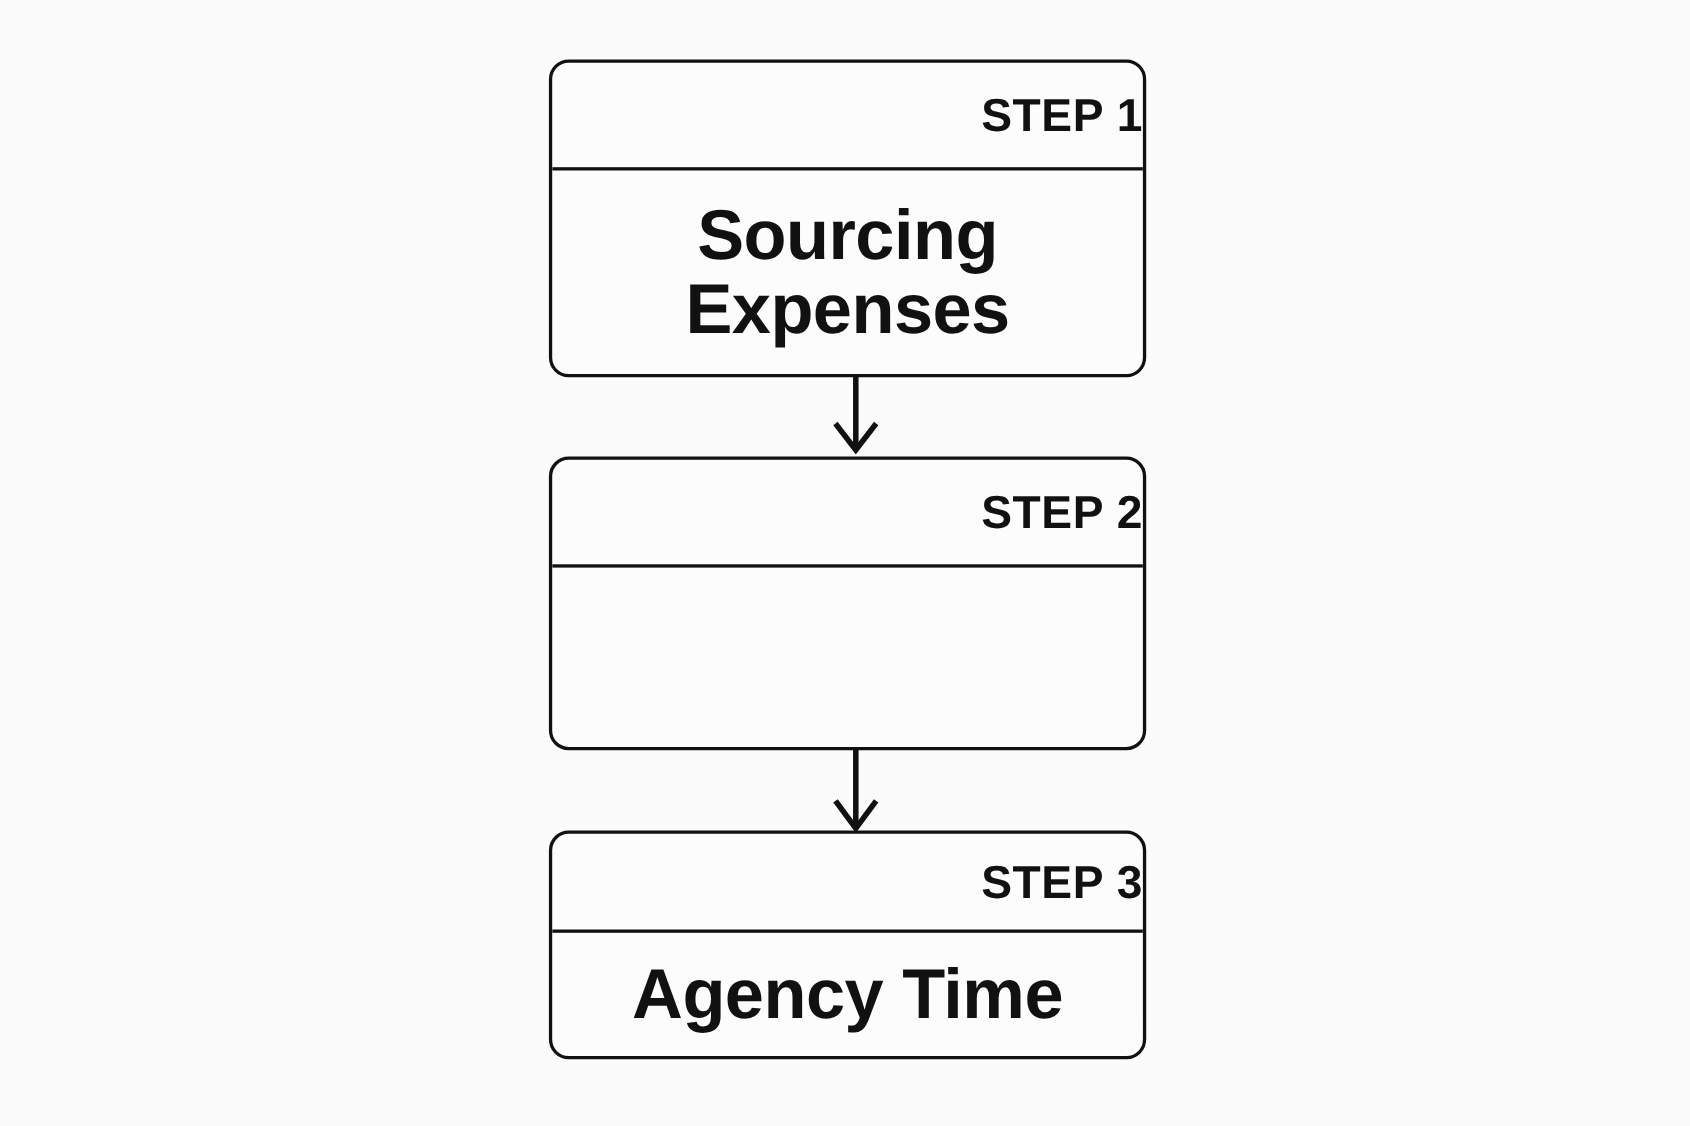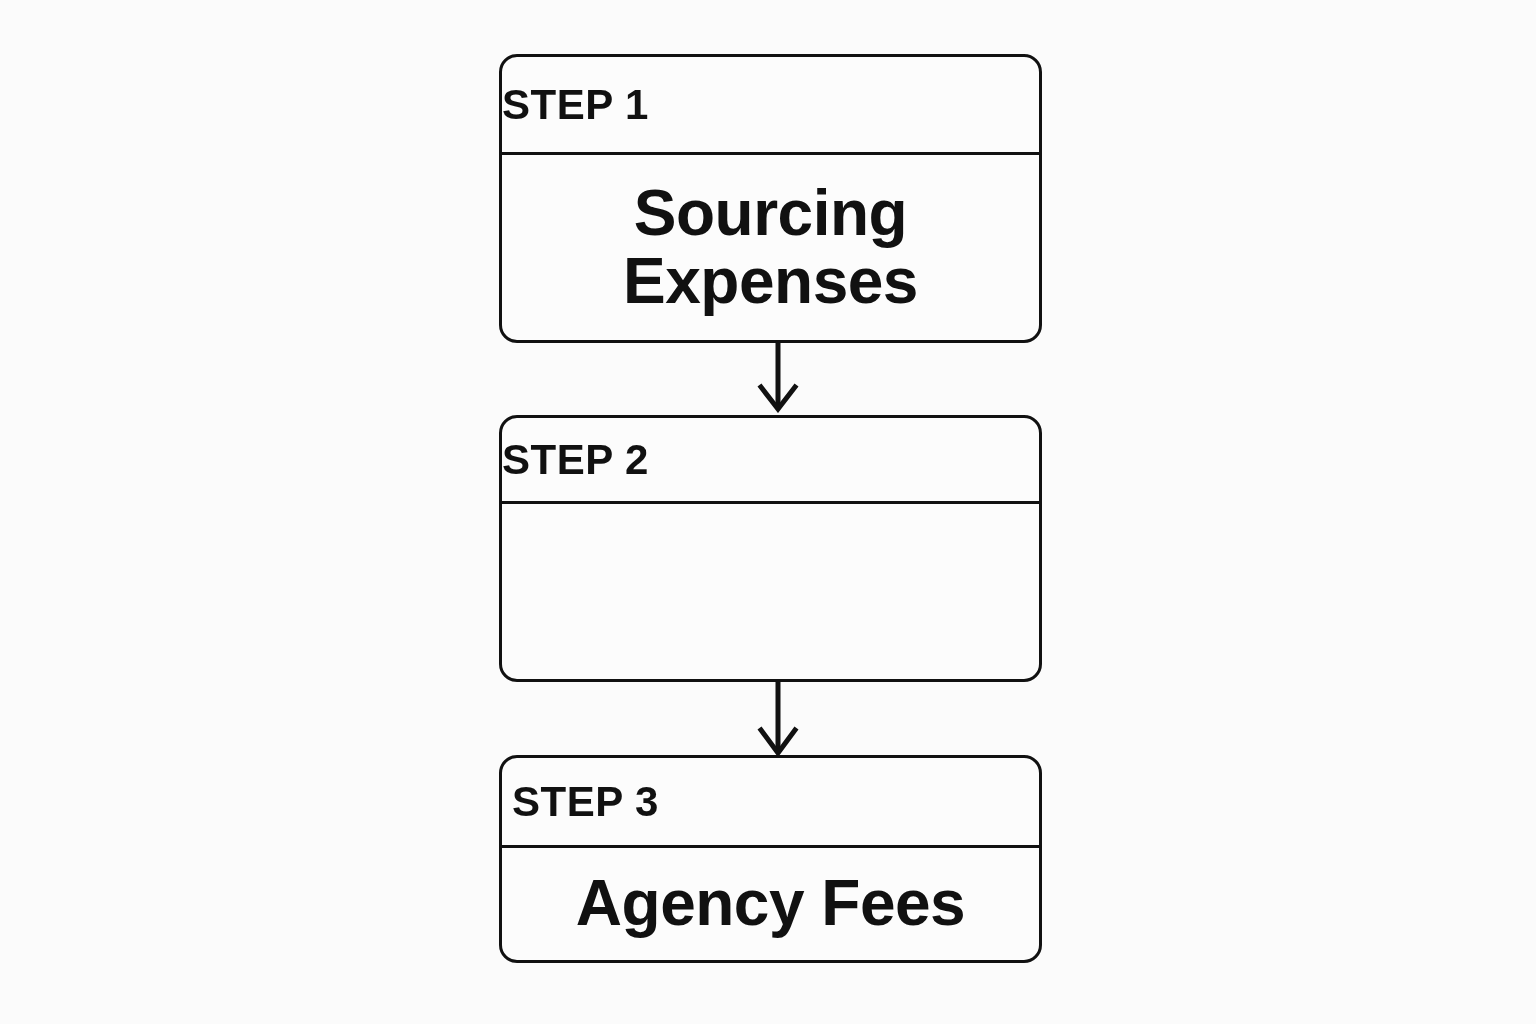--- a/index.html
+++ b/index.html
@@ -31,21 +31,21 @@
     border-radius: 18px;
     display: flex;
     flex-direction: column;
     overflow: hidden;
   }
 
   .step-header {
     flex: 0 0 auto;
     display: flex;
     align-items: center;
-    justify-content: flex-start;
+    justify-content: flex-end;
     border-bottom: 3.5px solid #111111;
     box-sizing: border-box;
   }
 
   .step-header-label {
     font-size: 42px;
     font-weight: 700;
     letter-spacing: 0.5px;
     color: #111111;
     line-height: 1;
@@ -70,21 +70,21 @@
     text-align: center;
     letter-spacing: -0.5px;
     white-space: pre-line;
   }
 
   
   #box-1 { top: 54px;  height: 289px; }
   #box-1 .step-header { height: 98px; }
 
   #box-2 { top: 415px; height: 267px; }
-  #box-2 .step-header { height: 86px; }
+  #box-2 .step-header { height: 98px; }
 
   #box-3 { top: 755px; height: 208px; }
   #box-3 .step-header { height: 90px; padding-left: 10px; }
 
   
   .connector {
     position: absolute;
     left: 745px;
     width: 66px;
   }
@@ -126,17 +126,17 @@
       <line x1="33" y1="0" x2="33" y2="71" stroke="#111111" stroke-width="5"></line>
       <polyline points="16,50 33,73 50,50" fill="none" stroke="#111111" stroke-width="5" stroke-linecap="square" stroke-linejoin="miter"></polyline>
     </svg>
   </div>
 
   <div class="step-box" id="box-3">
     <div class="step-header">
       <span class="step-header-label">STEP 3</span>
     </div>
     <div class="step-body">
-      <span class="step-body-label">Agency Fees</span>
+      <span class="step-body-label">Agency Time</span>
     </div>
   </div>
 
 </div>
 
 </body></html>

